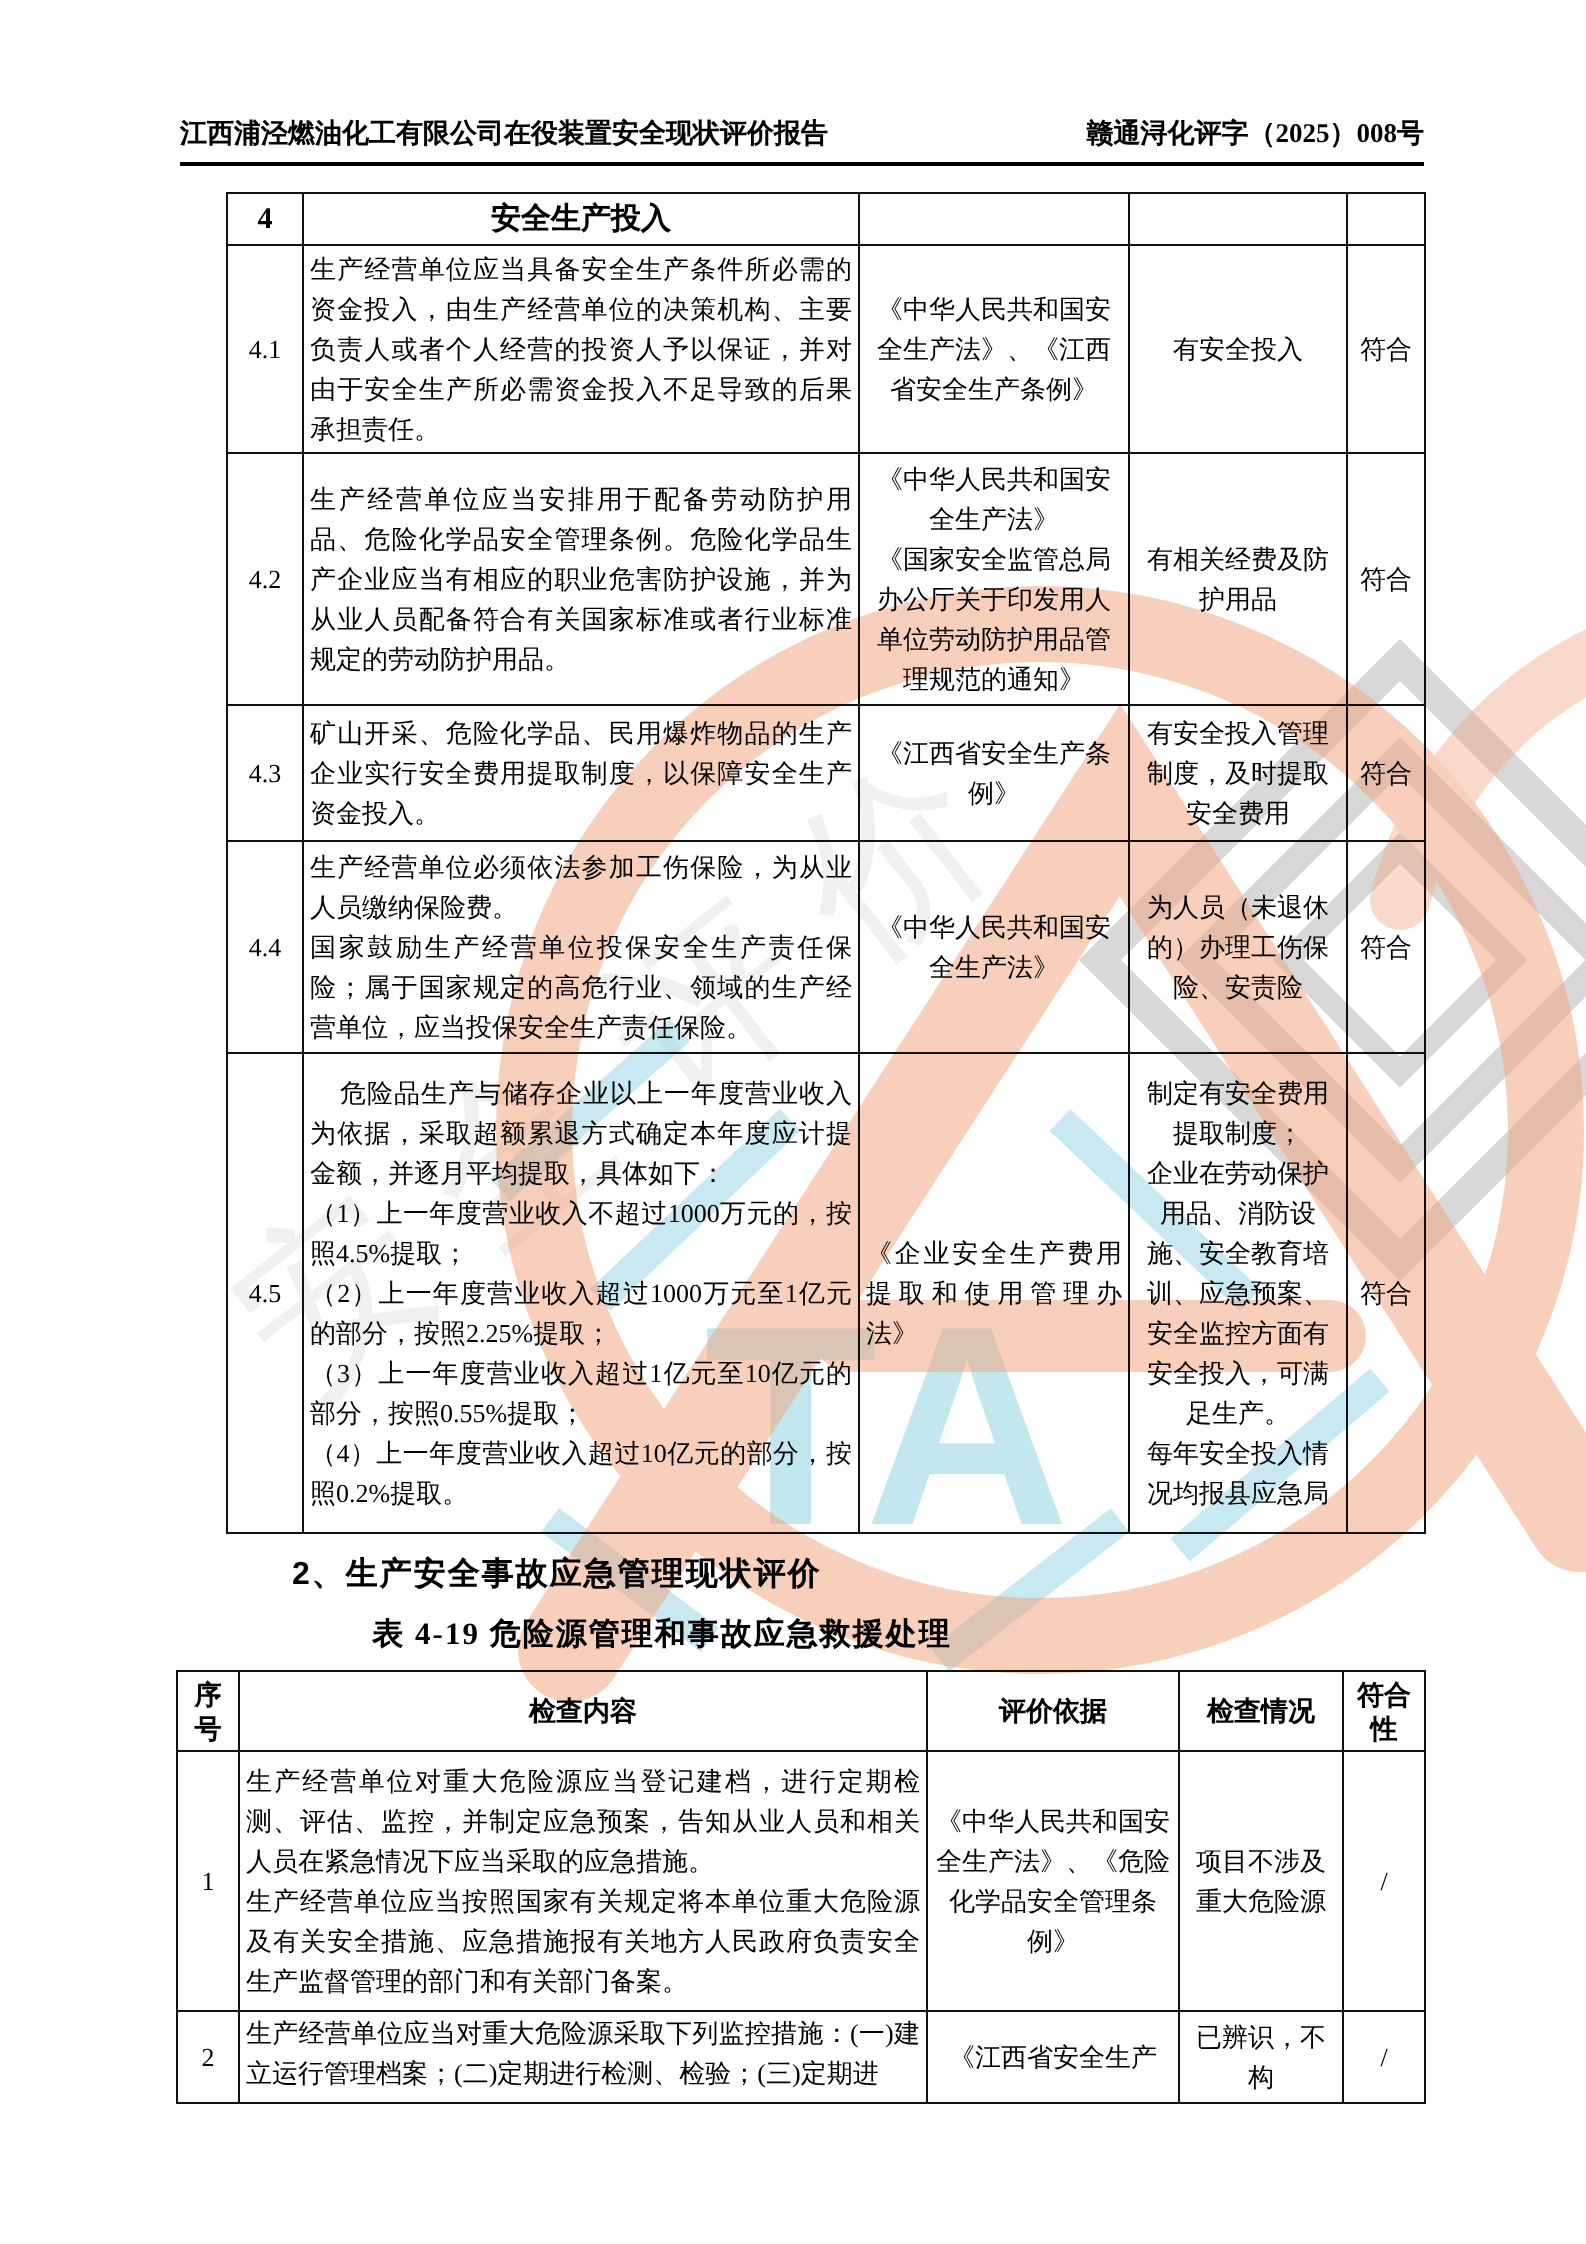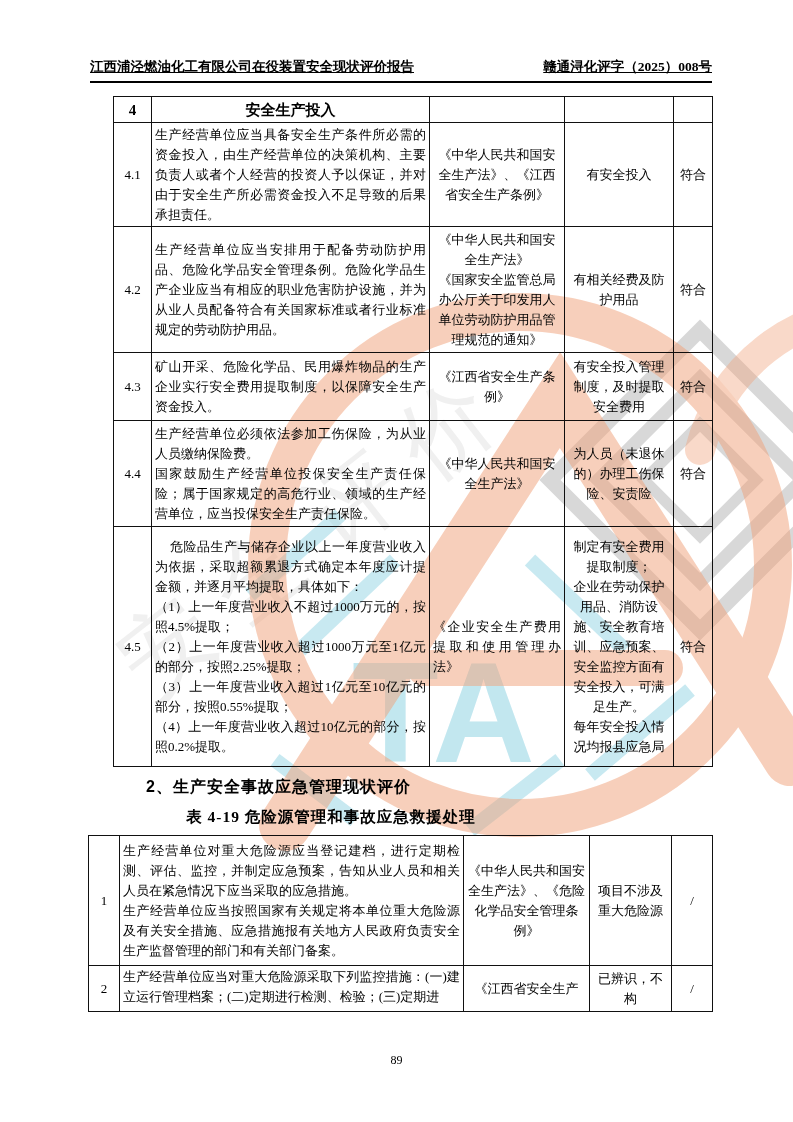--- a/index.html
+++ b/index.html
@@ -6,21 +6,21 @@
   .page{
     position:relative;width:793px;height:1122px;margin:0 auto;
     background:#fff;color:#000;overflow:hidden;
     font-family:"Liberation Serif","DejaVu Serif",serif;
   }
   
   .doc-header{
     position:absolute;left:90px;top:58px;width:622px;
     display:flex;justify-content:space-between;align-items:flex-end;
     border-bottom:2px solid #000;padding-bottom:5px;
-    font-weight:bold;font-size:13.5px;white-space:nowrap;text-decoration:underline;
+    font-weight:bold;font-size:13.5px;white-space:nowrap;
   }
   
   table{border-collapse:collapse;table-layout:fixed;position:absolute;}
   td{
     border:1px solid #111;font-size:13px;line-height:20px;
     padding:1px 3px;vertical-align:middle;word-break:break-all;
     overflow:hidden;
     text-align:center;
   }
   .t-audit{left:113px;top:96px;width:599px;}
@@ -133,41 +133,47 @@
 
   <table class="t-hazard">
     <colgroup>
         <col style="width:31px">
         <col style="width:344px">
         <col style="width:126px">
         <col style="width:82px">
         <col style="width:41px">
       </colgroup>
     <tbody>
+        <tr class="hdr-row" style="height:40px">
+      <td>序号</td>
+      <td>检查内容</td>
+      <td>评价依据</td>
+      <td>检查情况</td>
+      <td>符合性</td>
+    </tr>
     <tr style="height:130px">
       <td class="num">1</td>
       <td class="jst pre">生产经营单位对重大危险源应当登记建档，进行定期检测、评估、监控，并制定应急预案，告知从业人员和相关人员在紧急情况下应当采取的应急措施。
 生产经营单位应当按照国家有关规定将本单位重大危险源及有关安全措施、应急措施报有关地方人民政府负责安全生产监督管理的部门和有关部门备案。</td>
       <td class="ctr pre">《中华人民共和国安全生产法》、《危险化学品安全管理条例》</td>
       <td class="pre">项目不涉及重大危险源</td>
       <td class="ctr">/</td>
     </tr>
     <tr style="height:46px">
       <td class="num">2</td>
       <td class="jst" style="vertical-align:top">
         <div class="clip pre">生产经营单位应当对重大危险源采取下列监控措施：(一)建立运行管理档案；(二)定期进行检测、检验；(三)定期进</div>
       </td>
       <td class="ctr pre">《江西省安全生产</td>
       <td class="pre">已辨识，不构</td>
       <td class="ctr">/</td>
     </tr>
   </tbody>
     </table>
 
-  <div class="page-number">89</div>
 
   <svg class="watermark" width="793" height="1122" viewBox="0 0 793 1122">
 
     <g fill="none" style="stroke:var(--gray)" opacity="0.42">
       <path d="M 700 330 L 850 480 L 700 630 L 550 480 Z" stroke-width="15"></path>
       <path d="M 700 378 L 802 480 L 700 582 L 598 480 Z" stroke-width="13"></path>
       <path d="M 700 424 L 756 480 L 700 536 L 644 480 Z" stroke-width="11"></path>
     </g>
 
     <text x="150" y="700" font-size="92" letter-spacing="26" opacity="0.16" style="fill:var(--gray)" transform="rotate(-38 150 700)">安全评价</text>

